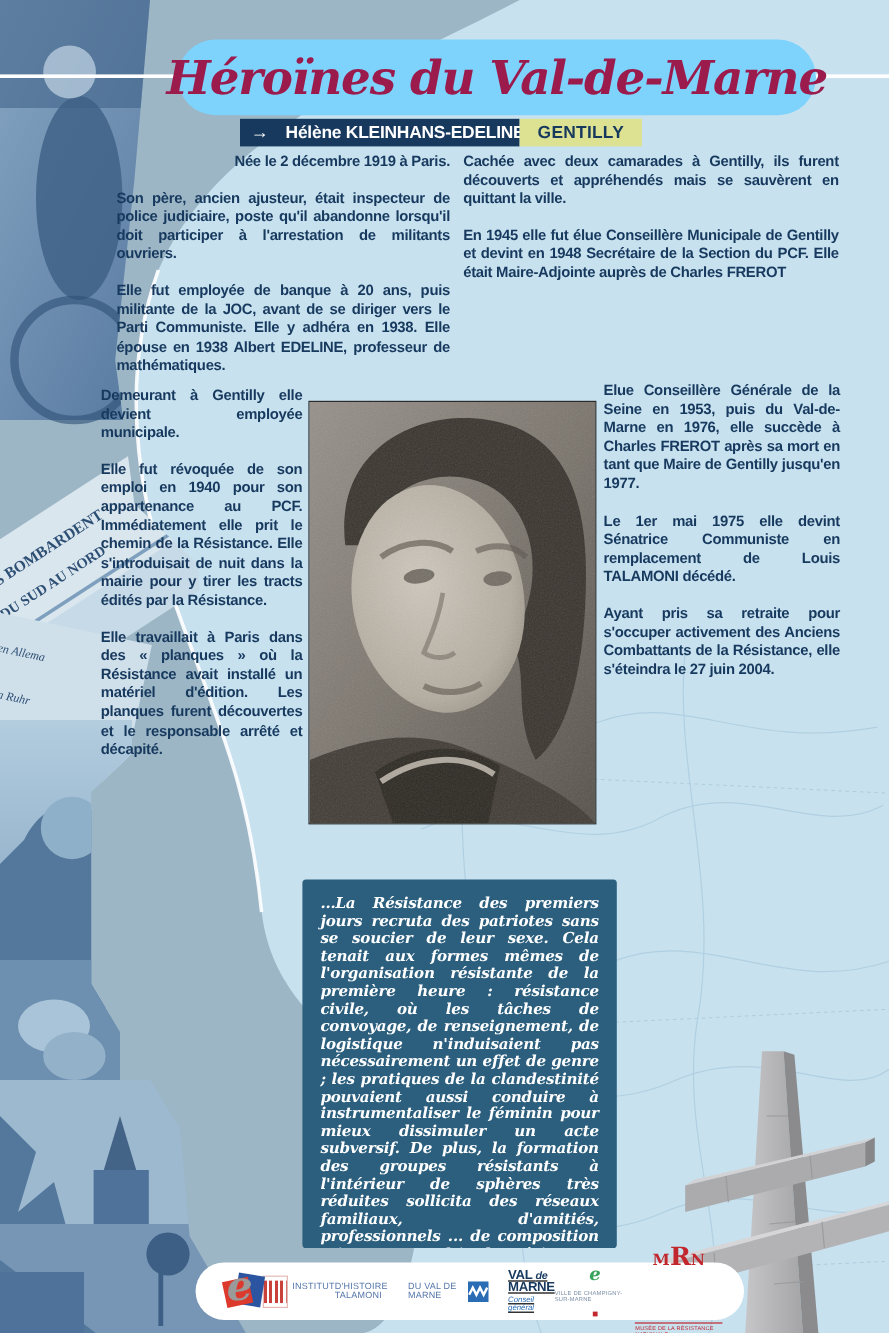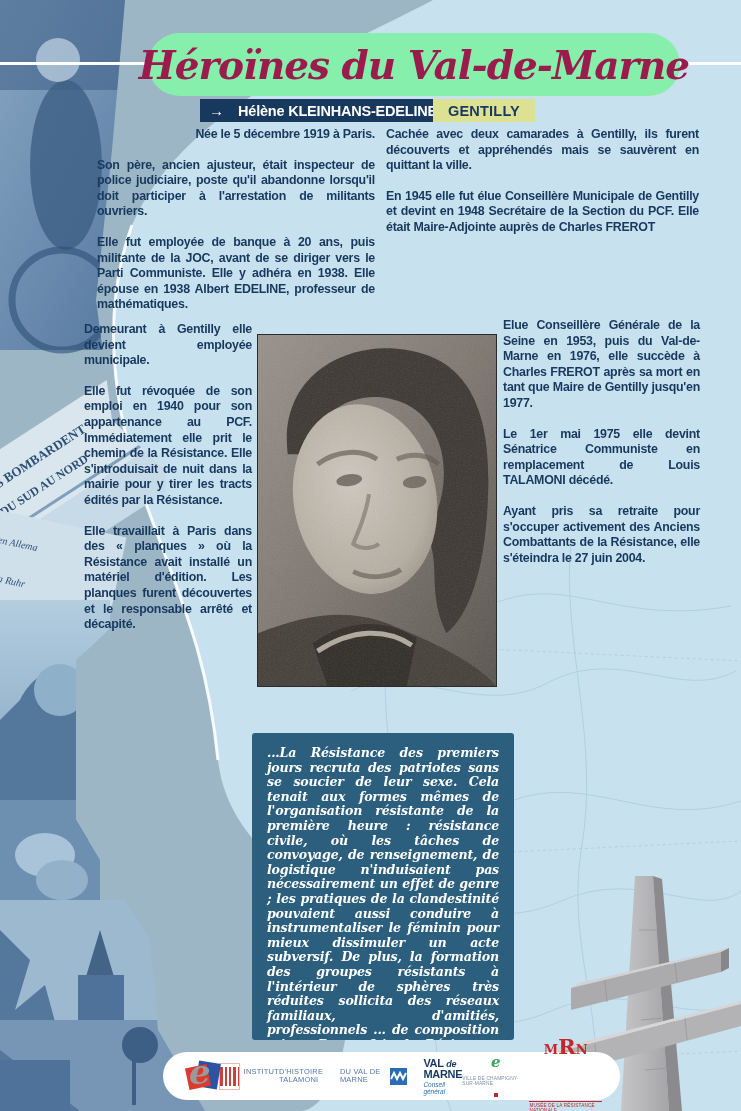--- a/index.html
+++ b/index.html
@@ -3,21 +3,21 @@
 <meta charset="utf-8">
 <style>
   html,body{margin:0;padding:0;}
   #poster{position:relative;width:741px;height:1111px;overflow:hidden;
     background:#c7e1ef;font-family:"Liberation Sans",sans-serif;}
   svg{display:block;}
   .abs{position:absolute;}
 
   
   #top-line{position:absolute;left:0;top:62px;width:741px;height:3px;background:#ffffff;}
-  #title-pill{position:absolute;left:148px;top:33px;width:532px;height:63px;background:#86efac;
+  #title-pill{position:absolute;left:148px;top:33px;width:532px;height:63px;background:#7dd3fc;
     border-radius:34px;display:flex;align-items:center;justify-content:center;}
   #main-title{font-family:"DejaVu Serif","Liberation Serif",serif;font-style:italic;font-weight:bold;
     font-size:39px;color:#9b1b4d;letter-spacing:-1px;white-space:nowrap;}
   #name-bar{position:absolute;left:200px;top:99px;height:23px;display:flex;}
   #name-navy{background:#17395e;width:233px;display:flex;align-items:center;color:#fff;}
   #name-arrow{font-weight:bold;font-size:15px;margin:0 14px 0 9px;line-height:1;}
   #name-text{font-weight:bold;font-size:14.5px;letter-spacing:-0.2px;white-space:nowrap;}
   #city-chip{background:#dde292;width:102px;display:flex;align-items:center;justify-content:center;
     color:#17395e;font-weight:bold;font-size:14.5px;letter-spacing:0.2px;}
 
@@ -51,21 +51,21 @@
   #ce-blue{position:absolute;left:16px;top:4px;width:22px;height:26px;background:#2b55a0;transform:rotate(9deg);}
   #ce-red{position:absolute;left:6px;top:8px;width:22px;height:22px;background:#dd3a2e;transform:rotate(-12deg);}
   #ce-e{position:absolute;left:8px;top:-6px;font-family:"DejaVu Serif",serif;font-style:italic;
     font-size:34px;color:#9a9a9a;font-weight:bold;}
   #ihs-stripes{width:25px;height:25px;background:
     repeating-linear-gradient(90deg,#c8413a 0 2.5px,#ffffff 2.5px 4.5px);
     border-top:3px solid #ffffff;border-bottom:3px solid #ffffff;box-sizing:border-box;
     outline:1px solid #e4b9b6;}
   .ihs-text{display:flex;flex-direction:row;color:#5577aa;font-size:7.5px;line-height:8.5px;
     letter-spacing:0.2px;}
-  #vdm-logo{display:flex;align-items:center;gap:16px;}
+  #vdm-logo{display:flex;align-items:center;gap:16px;text-decoration:underline;}
   #vdm-mark{width:17px;height:17px;background:#2a6db5;position:relative;flex:none;}
   #vdm-text{display:flex;flex-direction:column;}
   #vdm-name{color:#17395e;font-weight:bold;font-size:11px;line-height:10px;letter-spacing:-0.3px;}
   #vdm-name .de{font-style:italic;font-weight:bold;font-size:9px;}
   #vdm-sub{color:#2a6db5;font-style:italic;font-size:6.5px;margin-top:2px;}
   #champ-logo{display:flex;flex-direction:column;align-items:center;}
   #champ-e{font-family:"DejaVu Serif",serif;font-style:italic;font-weight:bold;font-size:15px;
     color:#3aa45c;line-height:13px;}
   #champ-sub{font-size:4.8px;color:#7a8fa6;margin-top:2px;letter-spacing:0.2px;}
   #champ-dot{width:4px;height:4px;background:#c1272d;margin-top:2px;}
@@ -167,21 +167,21 @@
   </div>
   <div id="name-bar">
     <div id="name-navy">
       <span id="name-arrow">→</span>
       <span id="name-text">Hélène KLEINHANS-EDELINE</span>
     </div>
     <div id="city-chip">GENTILLY</div>
   </div>
 
   <div id="col-left-top" class="col">
-    <p>Née le 5 décembre 1919 à Paris.</p>
+    <p>Née le 2 décembre 1919 à Paris.</p>
     <p>Son père, ancien ajusteur, était inspecteur de police judiciaire, poste qu'il abandonne lorsqu'il doit participer à l'arrestation de militants ouvriers.</p>
     <p>Elle fut employée de banque à 20 ans, puis militante de la JOC, avant de se diriger vers le Parti Communiste. Elle y adhéra en 1938. Elle épouse en 1938 Albert EDELINE, professeur de mathématiques.</p>
   </div>
   <div id="col-right-top" class="col">
     <p>Cachée avec deux camarades à Gentilly, ils furent découverts et appréhendés mais se sauvèrent en quittant la ville.</p>
     <p>En 1945 elle fut élue Conseillère Municipale de Gentilly et devint en 1948 Secrétaire de la Section du PCF. Elle était Maire-Adjointe auprès de Charles FREROT</p>
   </div>
   <div id="col-left-narrow" class="col">
     <p>Demeurant à Gentilly elle devient employée municipale.</p>
     <p>Elle fut révoquée de son emploi en 1940 pour son appartenance au PCF. Immédiatement elle prit le chemin de la Résistance. Elle s'introduisait de nuit dans la mairie pour y tirer les tracts édités par la Résistance.</p>

